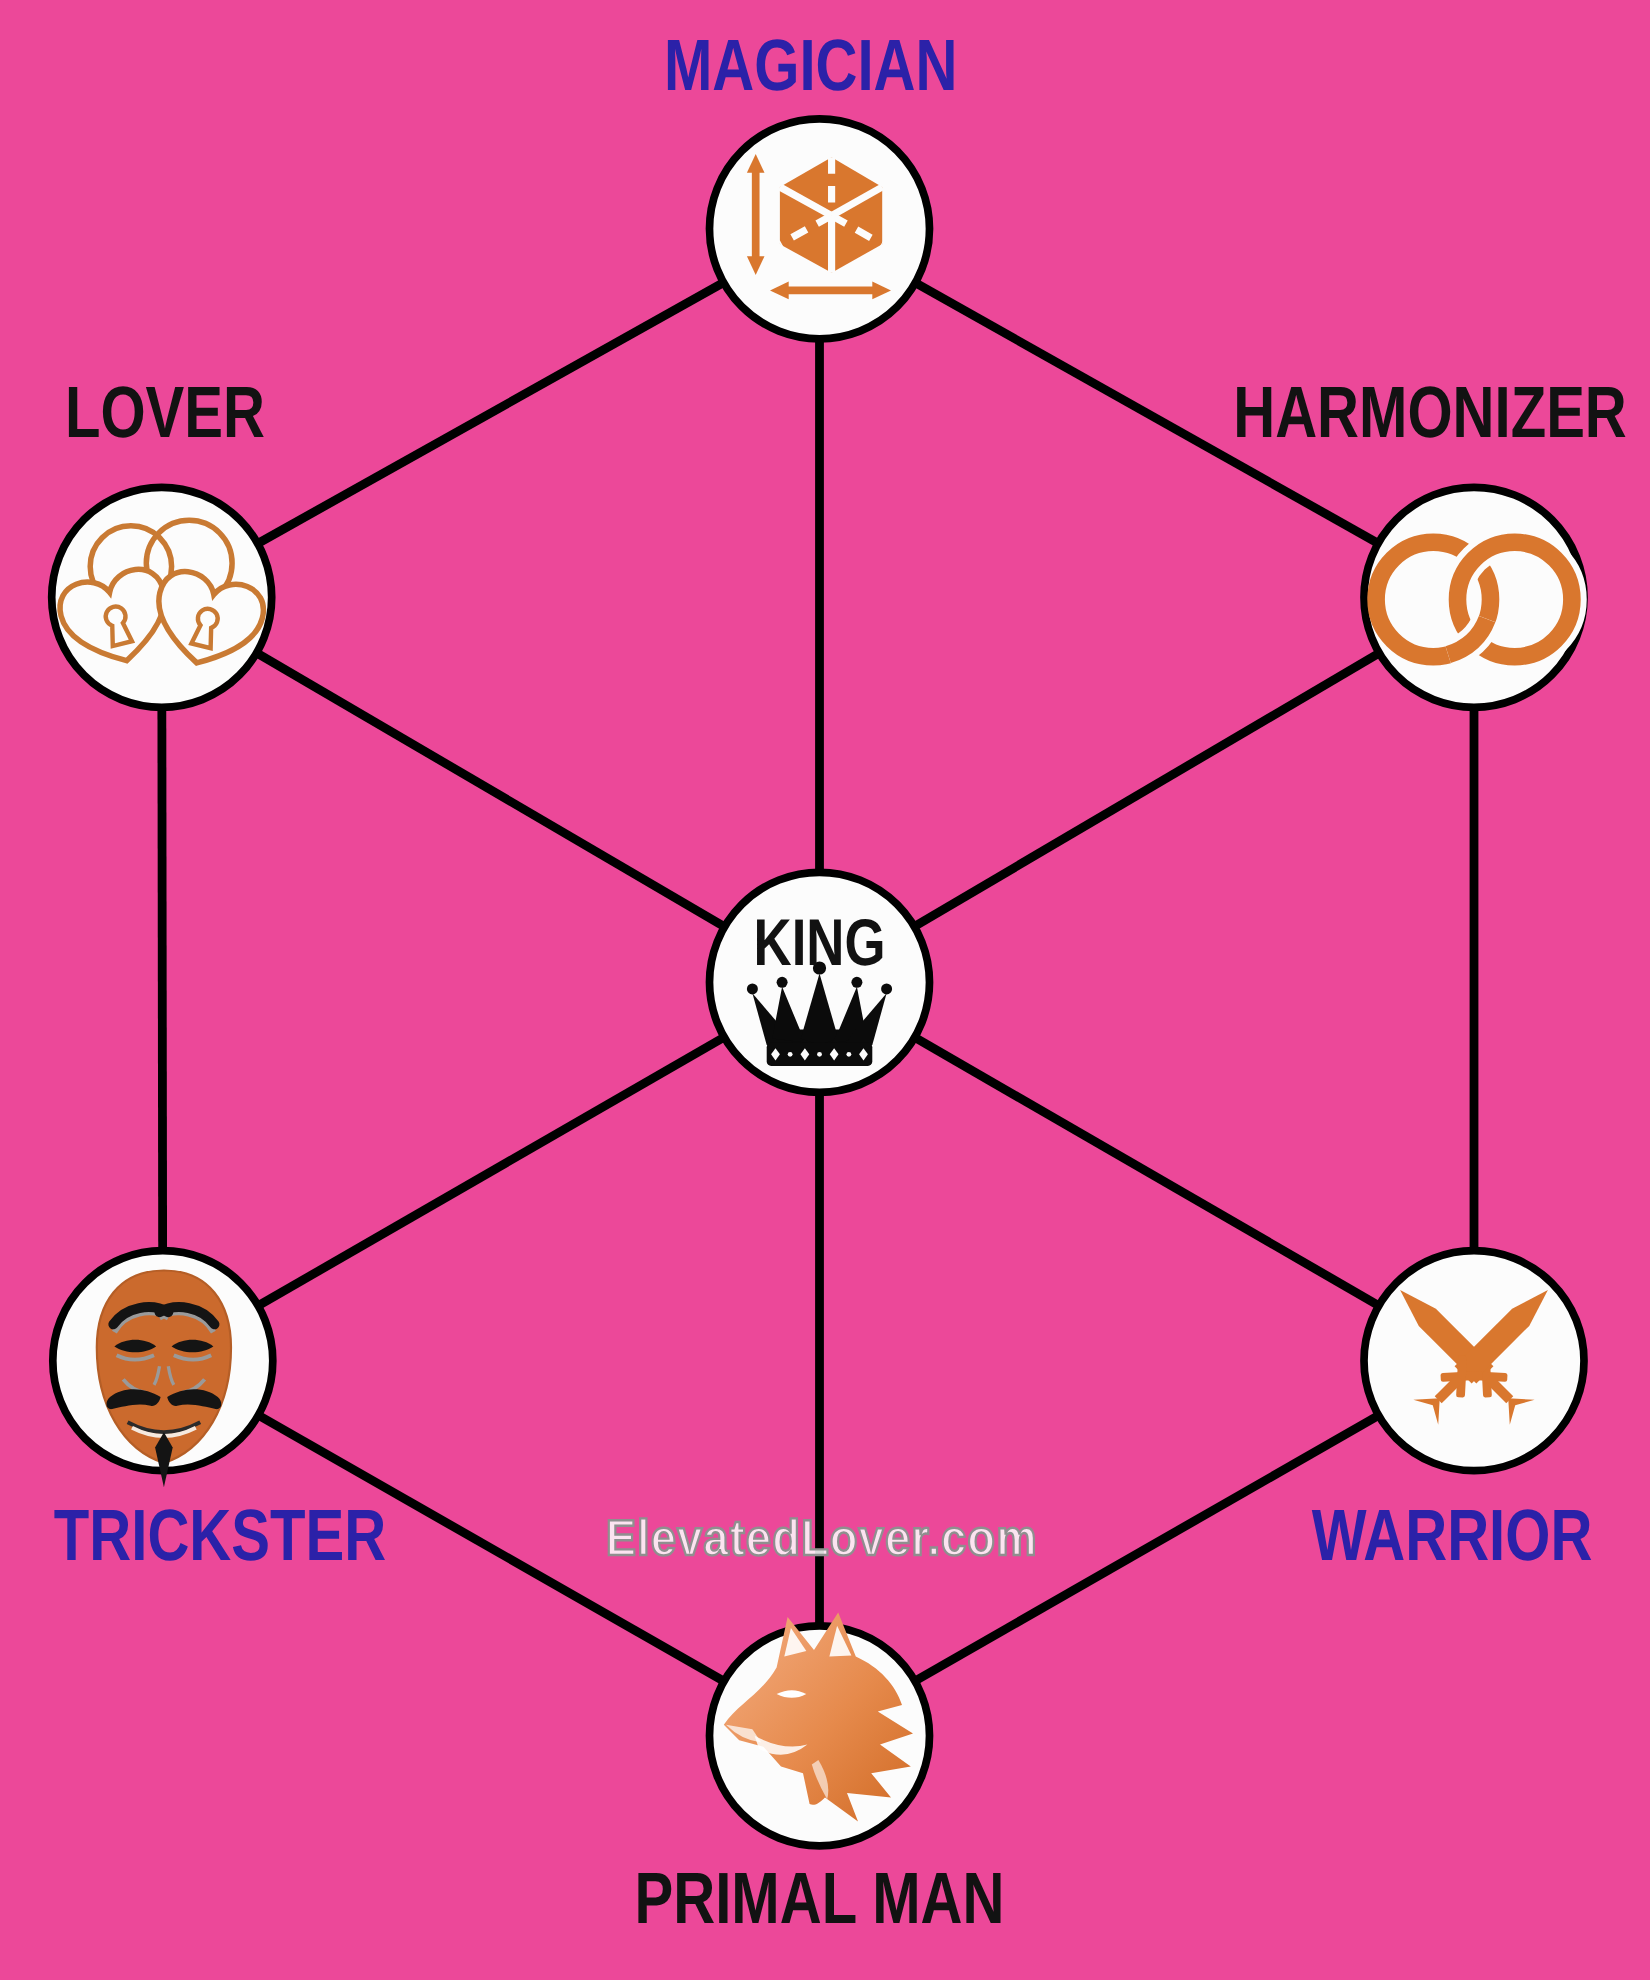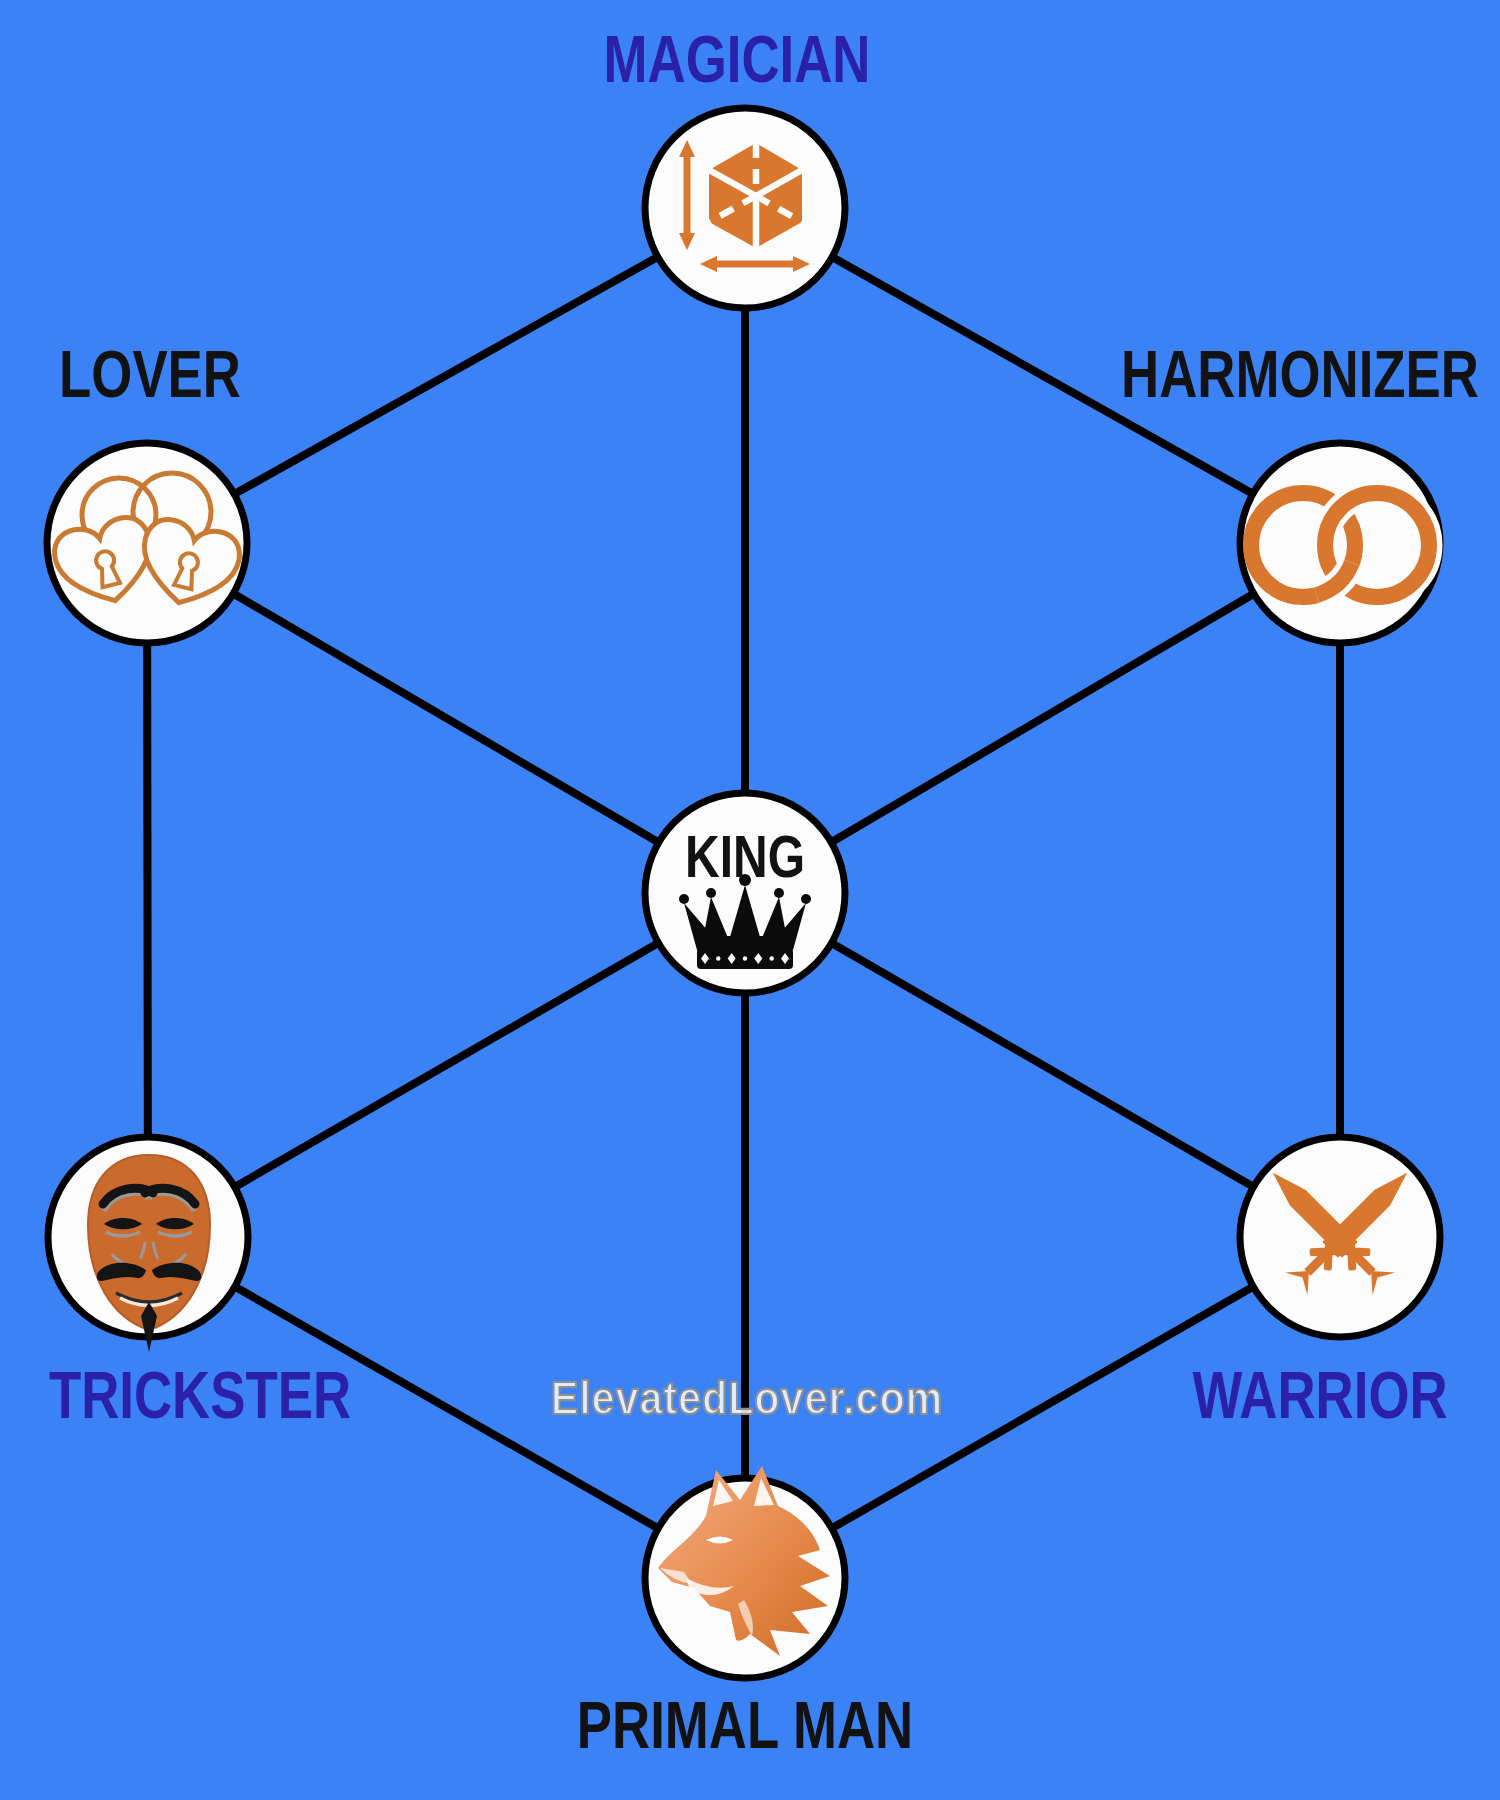--- a/index.html
+++ b/index.html
@@ -1,16 +1,16 @@
 <!DOCTYPE html>
 <html><head>
 <meta charset="utf-8">
 <style>
   html,body{margin:0;padding:0;background:#ffffff;}
-  .canvas{position:relative;width:1500px;height:1800px;background:#3b82f6;overflow:hidden;
+  .canvas{position:relative;width:1500px;height:1800px;background:#ec4899;overflow:hidden;
           font-family:"Liberation Sans","DejaVu Sans",sans-serif;}
   .diagram-svg{position:absolute;left:0;top:0;}
   .node-label{position:absolute;font-weight:bold;font-size:66px;line-height:1;white-space:nowrap;
               transform:translateX(-50%) scaleX(0.8);letter-spacing:0px;color:#121212;}
   .king-label{font-size:60px;}
   .watermark{position:absolute;font-weight:bold;font-size:46px;line-height:1;white-space:nowrap;
              transform:translateX(-50%) scaleX(0.9);color:rgba(255,255,255,0.85);
              -webkit-text-stroke:2.2px #8f8f8f;letter-spacing:1px;z-index:5;}
 </style>
 </head>

